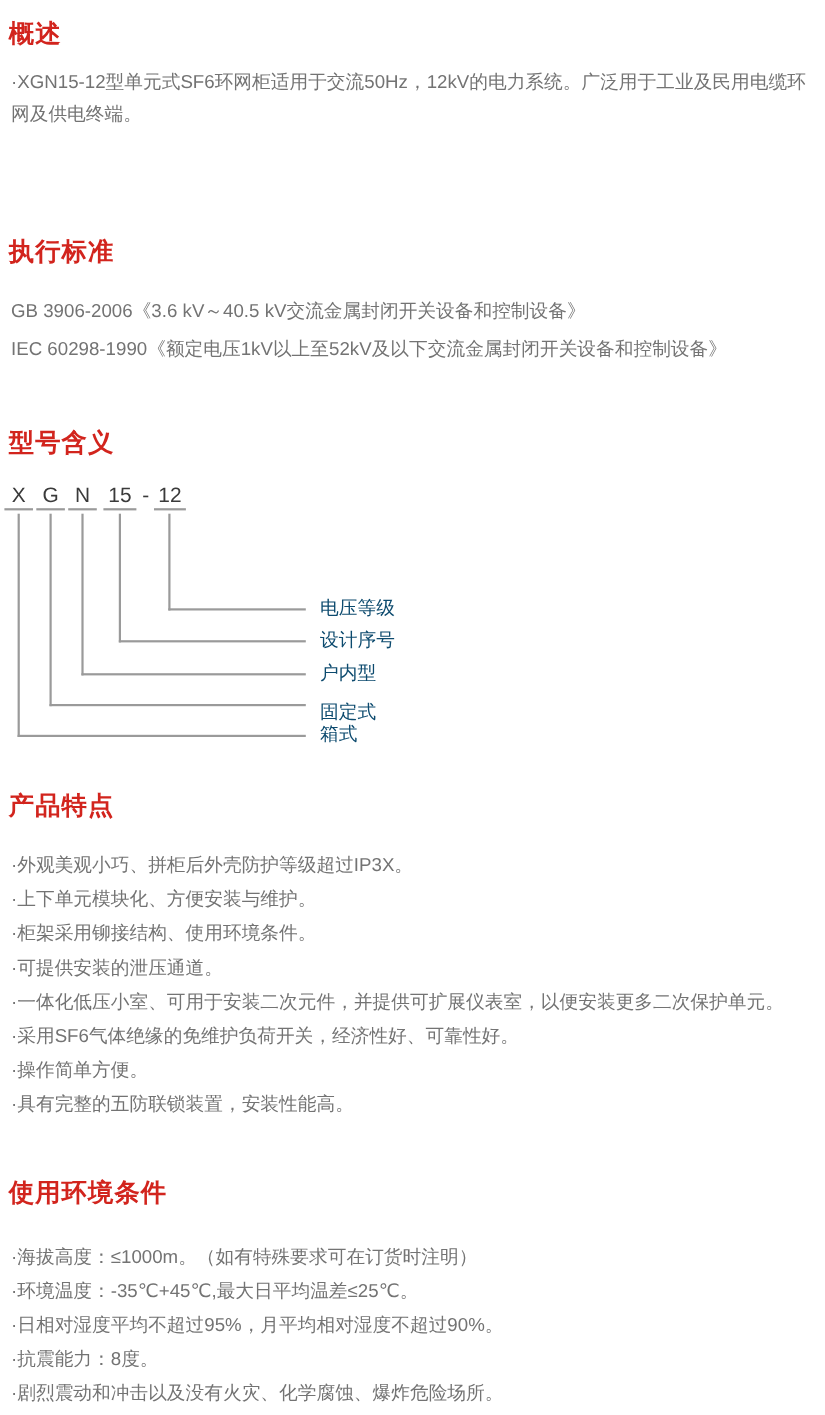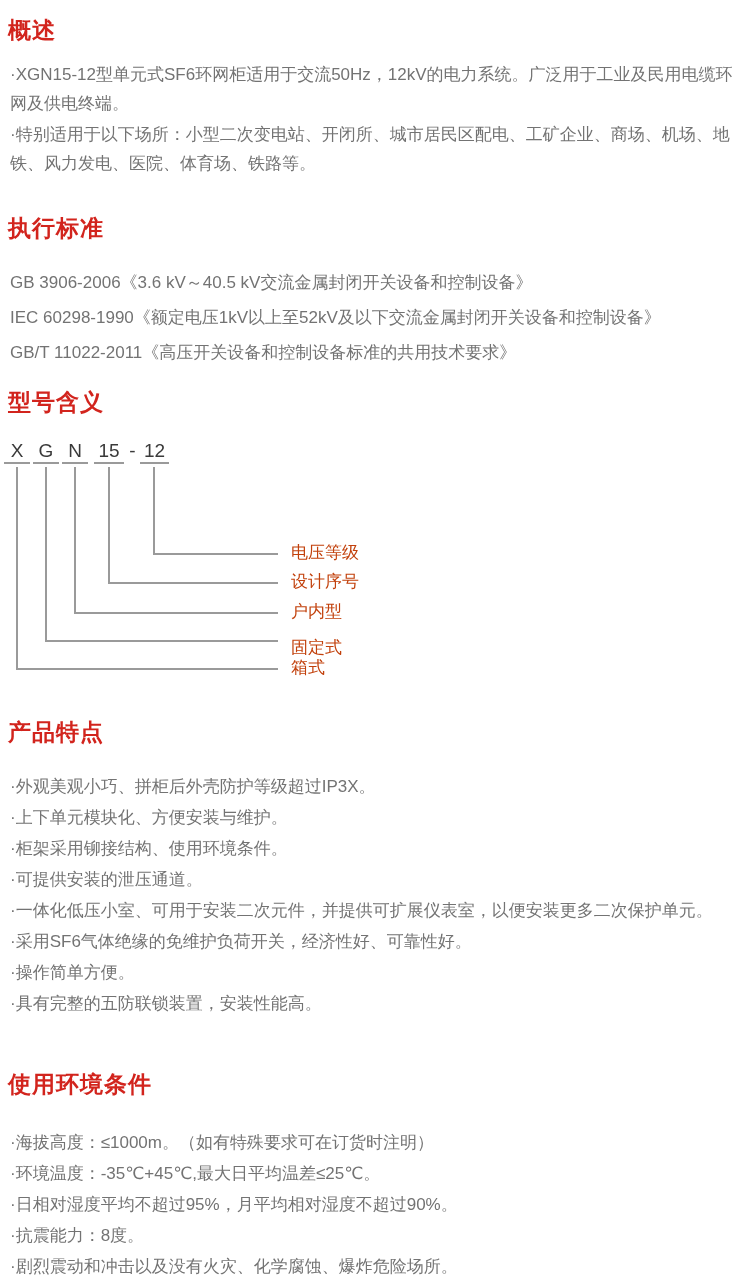--- a/index.html
+++ b/index.html
@@ -25,42 +25,40 @@
     font-size: 19px; line-height: 22px; color: #3a3a3a;
     border-bottom: 2px solid #9a9a9a;
   }
   .code-part.no-underline { border-bottom: none; }
   .connector {
     position: absolute;
     border-left: 2px solid #9a9a9a;
     border-bottom: 2px solid #9a9a9a;
   }
   .diagram-label {
-    position: absolute; left: 291px; font-size: 17px; line-height: 22px; color: #c2410c;
+    position: absolute; left: 291px; font-size: 17px; line-height: 22px; color: #0c4a6e;
   }
 </style>
 </head>
 <body>
 
 <div class="page">
 
   <section class="sec" style="top:16px">
     <h2 class="sec-heading">概述</h2>
     <div class="body-list" style="margin-top:16px">
       <p class="body-line">·XGN15-12型单元式SF6环网柜适用于交流50Hz，12kV的电力系统。广泛用于工业及民用电缆环网及供电终端。</p>
-      <p class="body-line">·特别适用于以下场所：小型二次变电站、开闭所、城市居民区配电、工矿企业、商场、机场、地铁、风力发电、医院、体育场、铁路等。</p>
     </div>
   </section>
 
   <section class="sec" style="top:214px">
     <h2 class="sec-heading">执行标准</h2>
     <div class="body-list" style="margin-top:24px">
       <p class="body-line std-line">GB 3906-2006《3.6 kV～40.5 kV交流金属封闭开关设备和控制设备》</p>
       <p class="body-line std-line">IEC 60298-1990《额定电压1kV以上至52kV及以下交流金属封闭开关设备和控制设备》</p>
-      <p class="body-line std-line">GB/T 11022-2011《高压开关设备和控制设备标准的共用技术要求》</p>
     </div>
   </section>
 
   <section class="sec" style="top:388px">
     <h2 class="sec-heading">型号含义</h2>
   </section>
 
   <div class="diagram">
     <span class="code-part" style="left:4px;width:26px">X</span>
     <span class="code-part" style="left:33px;width:26px">G</span>

